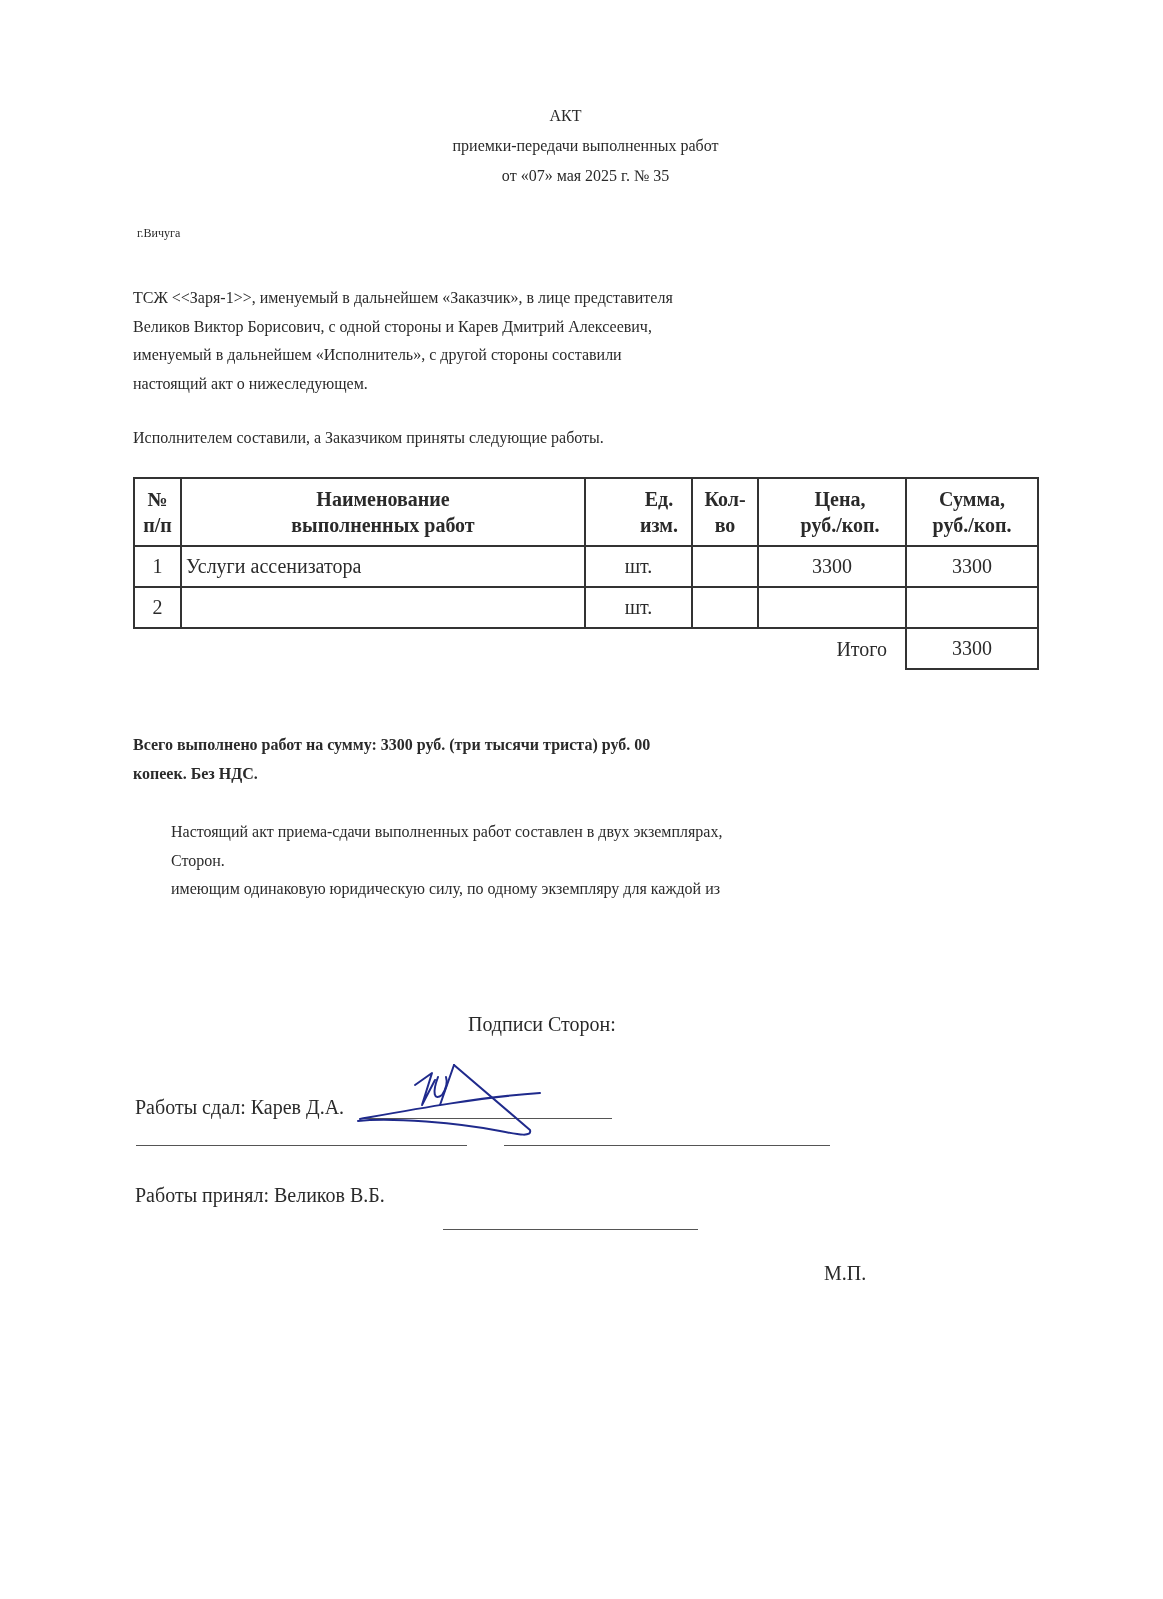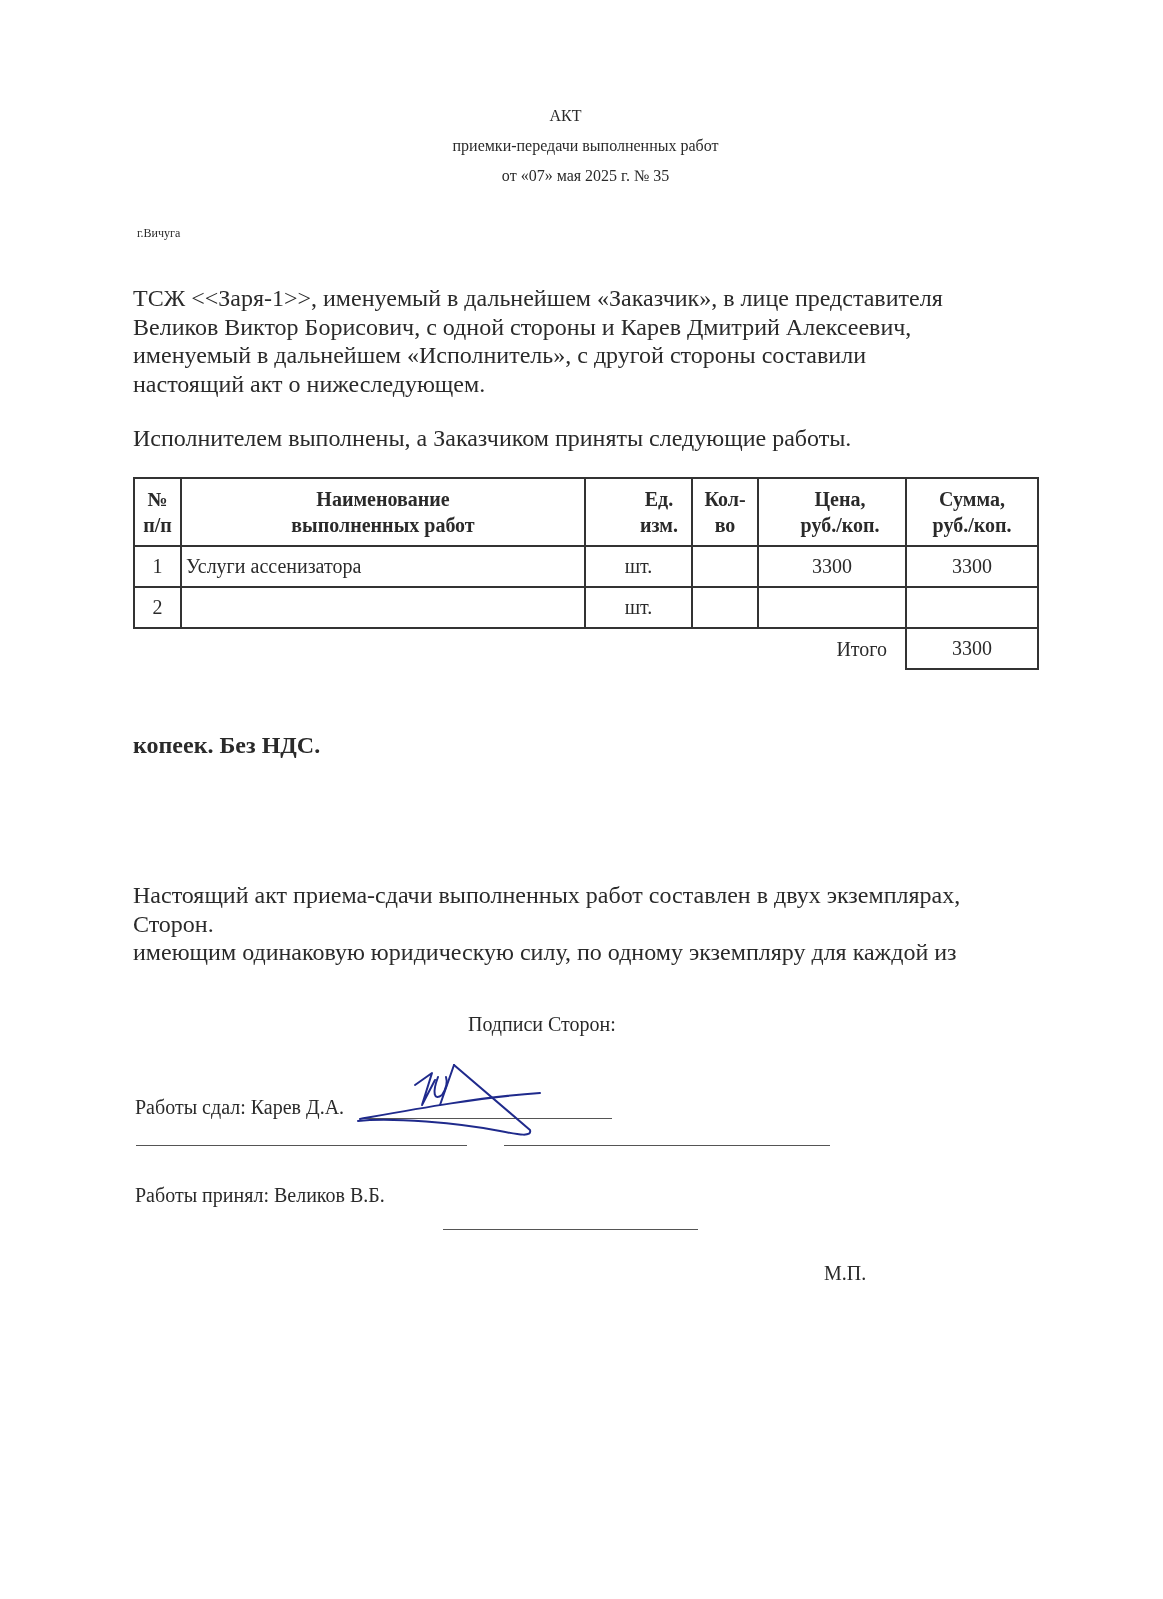--- a/index.html
+++ b/index.html
@@ -2,21 +2,21 @@
 <html><head>
 <meta charset="utf-8">
 <style>
   html, body { margin: 0; padding: 0; }
   body {
     width: 1163px; height: 1599px; background: #ffffff; position: relative; overflow: hidden;
     font-family: "Liberation Serif", serif; color: #2a2a2a; font-size: 20px;
   }
   .abs { position: absolute; }
   .title { left: 0; width: 1131px; text-align: center; font-size: 16px; line-height: 30px; }
-  .para { left: 133px; width: 830px; line-height: 28.5px; font-size: 24px; }
+  .para { left: 133px; width: 830px; line-height: 28.5px; font-size: 16px; }
   table.works {
     position: absolute; left: 133px; top: 477px; border-collapse: collapse;
     font-size: 20px;
   }
   table.works td, table.works th { border: 2px solid #333; padding: 0 4px; }
   table.works th { font-weight: bold; text-align: center; line-height: 26px; height: 66px; }
   table.works td { height: 39px; }
   .c { text-align: center; }
   .sig-line { border-bottom: 1.5px solid #555; height: 0; }
   .bold { font-weight: bold; }
@@ -30,21 +30,21 @@
 
 <div class="abs" style="left:137px; top:226px; font-size:12px;">г.Вичуга</div>
 
 <div class="abs para" style="top:284px;">
   <div>ТСЖ &lt;&lt;Заря-1&gt;&gt;, именуемый в дальнейшем «Заказчик», в лице представителя</div>
   <div>Великов Виктор Борисович, с одной стороны и Карев Дмитрий Алексеевич,</div>
   <div>именуемый в дальнейшем «Исполнитель», с другой стороны составили</div>
   <div>настоящий акт о нижеследующем.</div>
 </div>
 
-<div class="abs para" style="top:424px;">Исполнителем выполнены, а Заказчиком приняты следующие работы.</div>
+<div class="abs para" style="top:424px;">Исполнителем составили, а Заказчиком приняты следующие работы.</div>
 
 <table class="works">
   <tbody>
       <tr>
     <th style="width:37px;">
           <div>№</div>
           <div>п/п</div>
         </th>
     <th style="width:394px;">
           <div>Наименование</div>
@@ -84,24 +84,25 @@
     <td class="c"></td>
   </tr>
   <tr>
     <td colspan="5" style="border:none; border-right:2px solid #333; text-align:right; padding-right:18px;">Итого</td>
     <td class="c">3300</td>
   </tr>
 </tbody>
   </table>
 
 <div class="abs para bold" style="top:731px; width:850px;">
+  <div>Всего выполнено работ на сумму: 3300 руб. (три тысячи триста) руб. 00</div>
   <div>копеек. Без НДС.</div>
 </div>
 
-<div class="abs para" style="top:881px; width:860px;">
+<div class="abs para" style="top:818px; width:860px;margin-left:38px;">
   <div>Настоящий акт приема-сдачи выполненных работ составлен в двух экземплярах,</div>
   <div>Сторон.</div>
   <div>имеющим одинаковую юридическую силу, по одному экземпляру для каждой из</div>
 </div>
 
 <div class="abs" style="left:468px; top:1013px;">Подписи Сторон:</div>
 
 <div class="abs" style="left:135px; top:1096px;">Работы сдал: Карев Д.А.</div>
 <div class="abs sig-line" style="left:360px; top:1118px; width:252px;"></div>
 <div class="abs sig-line" style="left:136px; top:1145px; width:331px;"></div>

